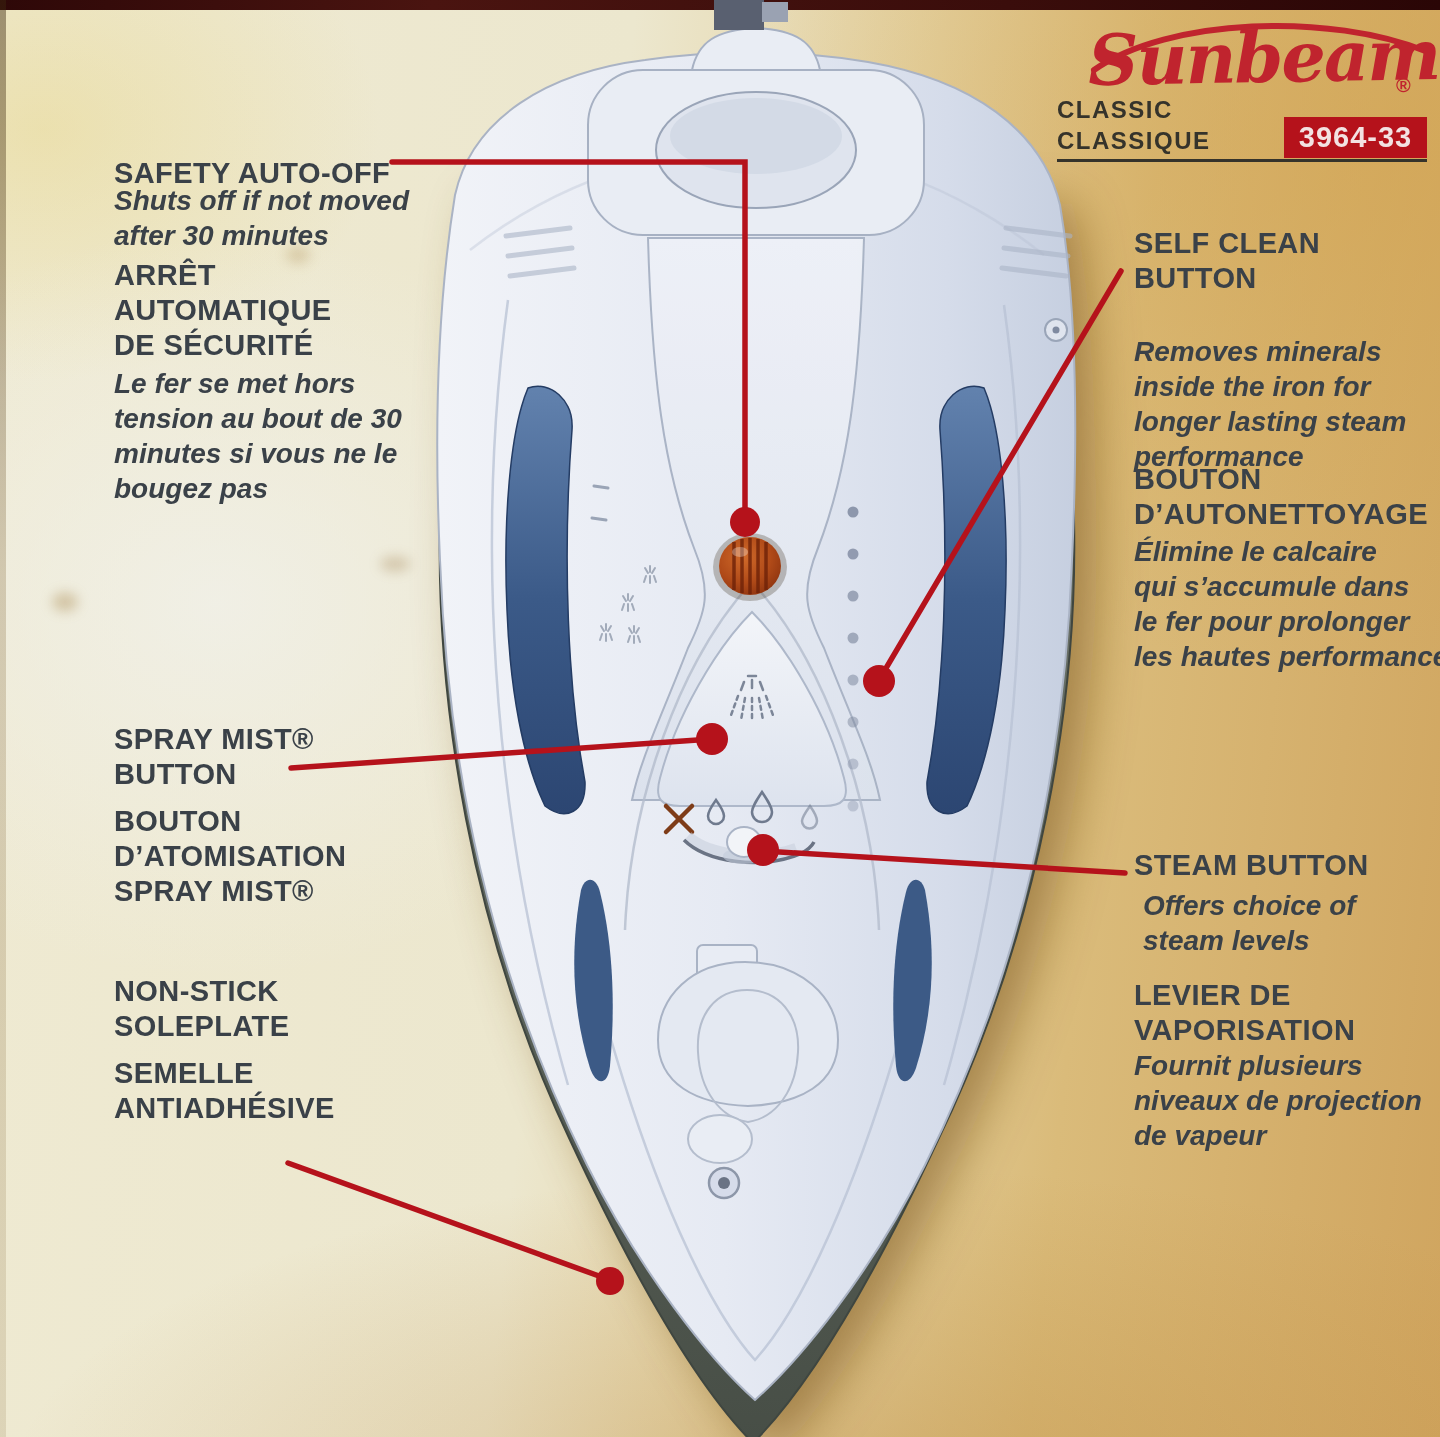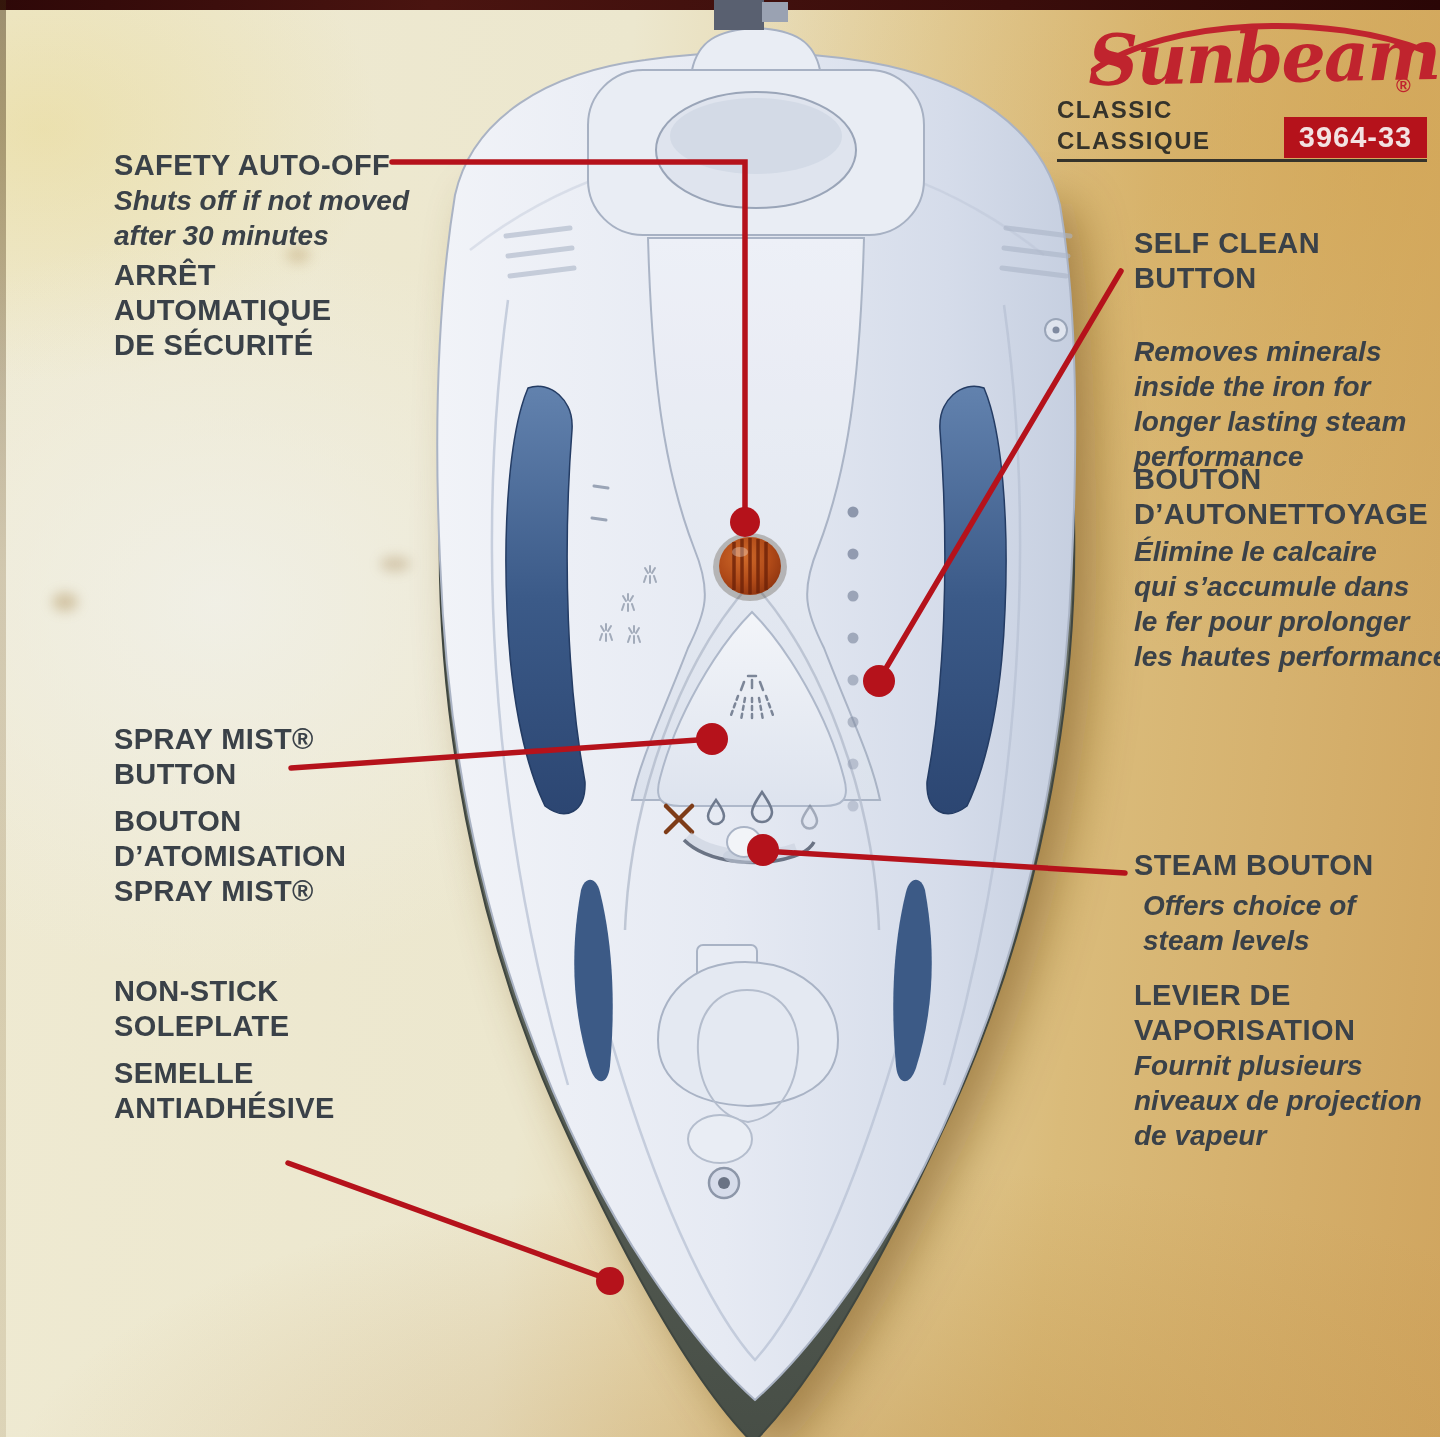--- a/index.html
+++ b/index.html
@@ -219,47 +219,51 @@
   </svg>
   <div class="logo">Sunbeam</div>
   <div class="reg-logo">®</div>
   <div class="series">
     <div>CLASSIC</div>
     <div>CLASSIQUE</div>
   </div>
   <div class="series-underline"></div>
   <div class="model-badge">3964-33</div>
 
-  <div class="co h" style="left:114px;top:148px;">SAFETY AUTO-OFF</div>
+  <div class="co h" style="left:114px;top:156px;">SAFETY AUTO-OFF</div>
   <div class="co d" style="left:114px;top:183px;">Shuts off if not moved
 after 30 minutes</div>
   <div class="co h" style="left:114px;top:258px;">ARRÊT
 AUTOMATIQUE
 DE SÉCURITÉ</div>
+  <div class="co d" style="left:114px;top:366px;">Le fer se met hors
+tension au bout de 30
+minutes si vous ne le
+bougez pas</div>
 
   <div class="co h" style="left:1134px;top:226px;">SELF CLEAN
 BUTTON</div>
   <div class="co d" style="left:1134px;top:298px;margin-top:36px;">Removes minerals
 inside the iron for
 longer lasting steam
 performance</div>
   <div class="co h" style="left:1134px;top:462px;">BOUTON
 D’AUTONETTOYAGE</div>
   <div class="co d" style="left:1134px;top:534px;">Élimine le calcaire
 qui s’accumule dans
 le fer pour prolonger
 les hautes performances</div>
 
   <div class="co h" style="left:114px;top:722px;">SPRAY MIST®
 BUTTON</div>
   <div class="co h" style="left:114px;top:804px;">BOUTON
 D’ATOMISATION
 SPRAY MIST®</div>
 
-  <div class="co h" style="left:1134px;top:848px;">STEAM BOUTON</div>
+  <div class="co h" style="left:1134px;top:848px;">STEAM BUTTON</div>
   <div class="co d" style="left:1134px;top:888px;margin-left:9px;">Offers choice of
 steam levels</div>
   <div class="co h" style="left:1134px;top:978px;">LEVIER DE
 VAPORISATION</div>
   <div class="co d" style="left:1134px;top:1048px;">Fournit plusieurs
 niveaux de projection
 de vapeur</div>
 
   <div class="co h" style="left:114px;top:974px;">NON-STICK
 SOLEPLATE</div>

